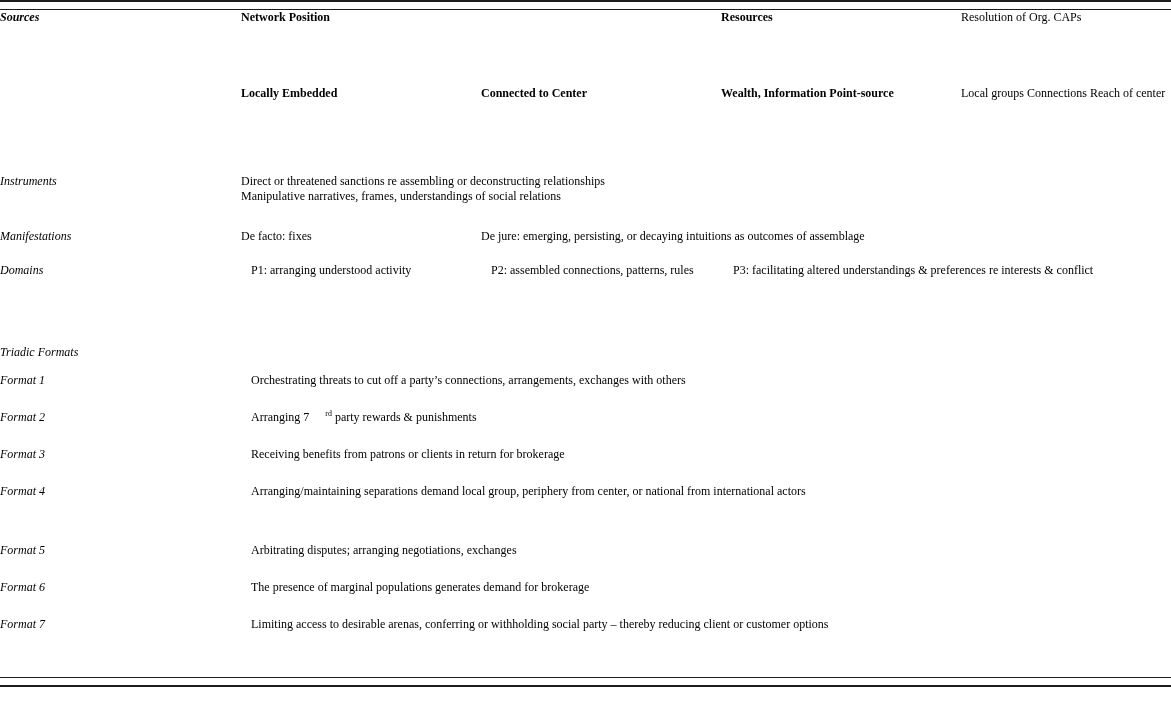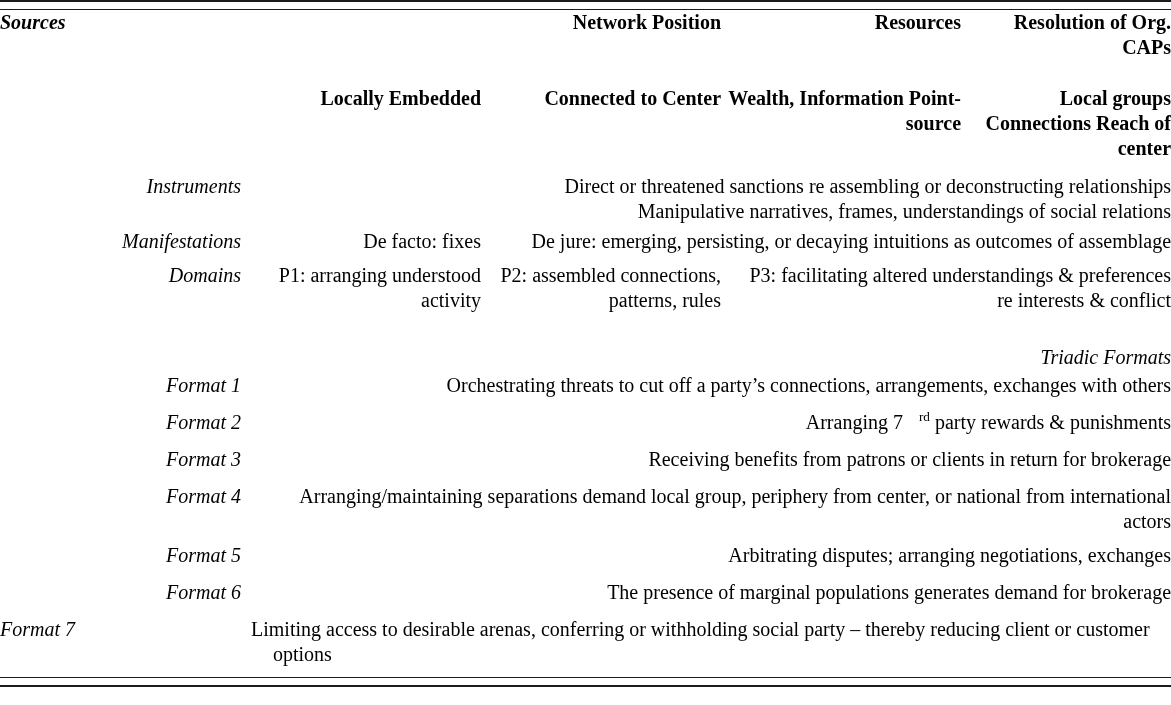--- a/index.html
+++ b/index.html
@@ -18,61 +18,61 @@
   .table-wrap {
     width: 1171px;
     box-sizing: border-box;
     position: relative;
   }
 
   table.main {
     width: 1171px;
     border-collapse: collapse;
     table-layout: fixed;
-    font-size: 20px;
+    font-size: 12px;
     line-height: 1.24;
   }
 
   table.main td {
     vertical-align: top;
     padding: 0;
     border: 0;
   }
   .top-band {
     height: 7px;
     border-top: 2px solid #1c1c1c;
     border-bottom: 1.4px solid #1c1c1c;
   }
   .bot-band {
     height: 7px;
     border-top: 1.4px solid #1c1c1c;
     border-bottom: 2px solid #1c1c1c;
   }
 
   .bl { border-left: 1.4px solid #1c1c1c; }
-  .bb { border-bottom: 1.4px solid #1c1c1c; text-align: right; }
+  .bb { border-bottom: 1.4px solid #1c1c1c; }
 
   
   .cell {
     padding: 6px 10px 6px 12px;
   }
   .rowlab {
     font-style: italic;
     font-weight: 700;
     padding: 10px 8px 8px 10px;
     white-space: nowrap;
   }
   .rowlab-plain {
     font-style: italic;
     font-weight: 400;
     padding: 9px 8px 8px 10px;
     white-space: nowrap;
   }
   .hdr {
-    font-weight: 700;
+    font-weight: 400;
     padding: 6px 10px 6px 12px;
   }
   .hdr-bottomalign {
     font-weight: 700;
     padding: 6px 10px 7px 12px;
     vertical-align: bottom;
   }
 
   
   .hang {

